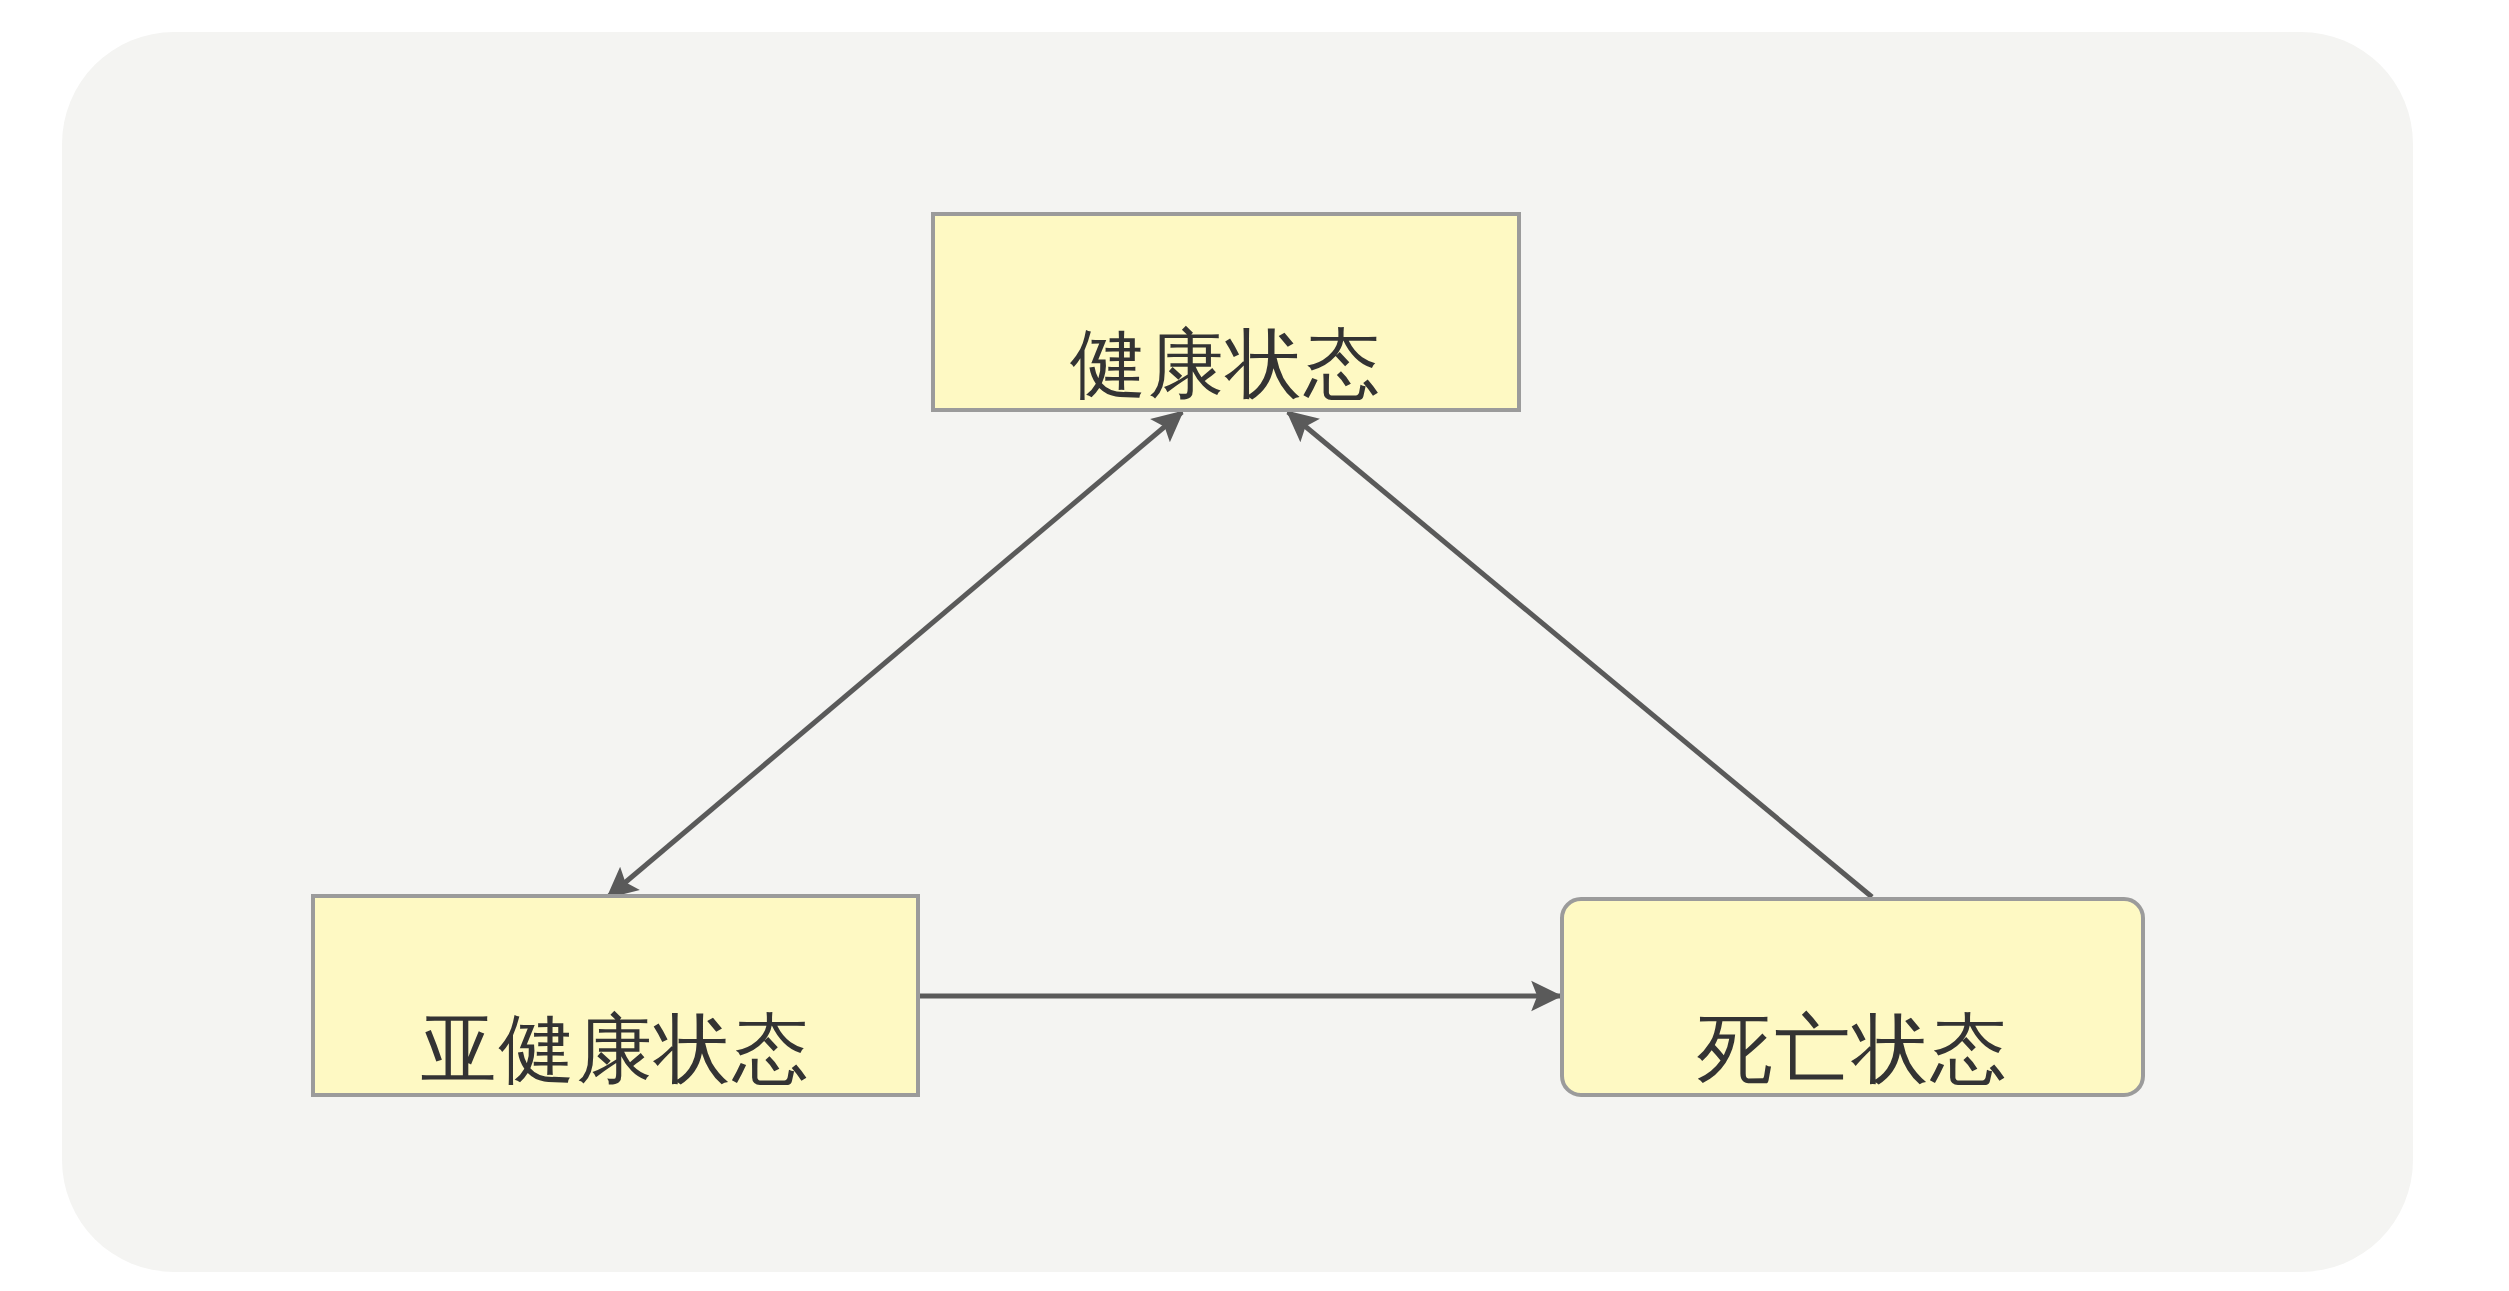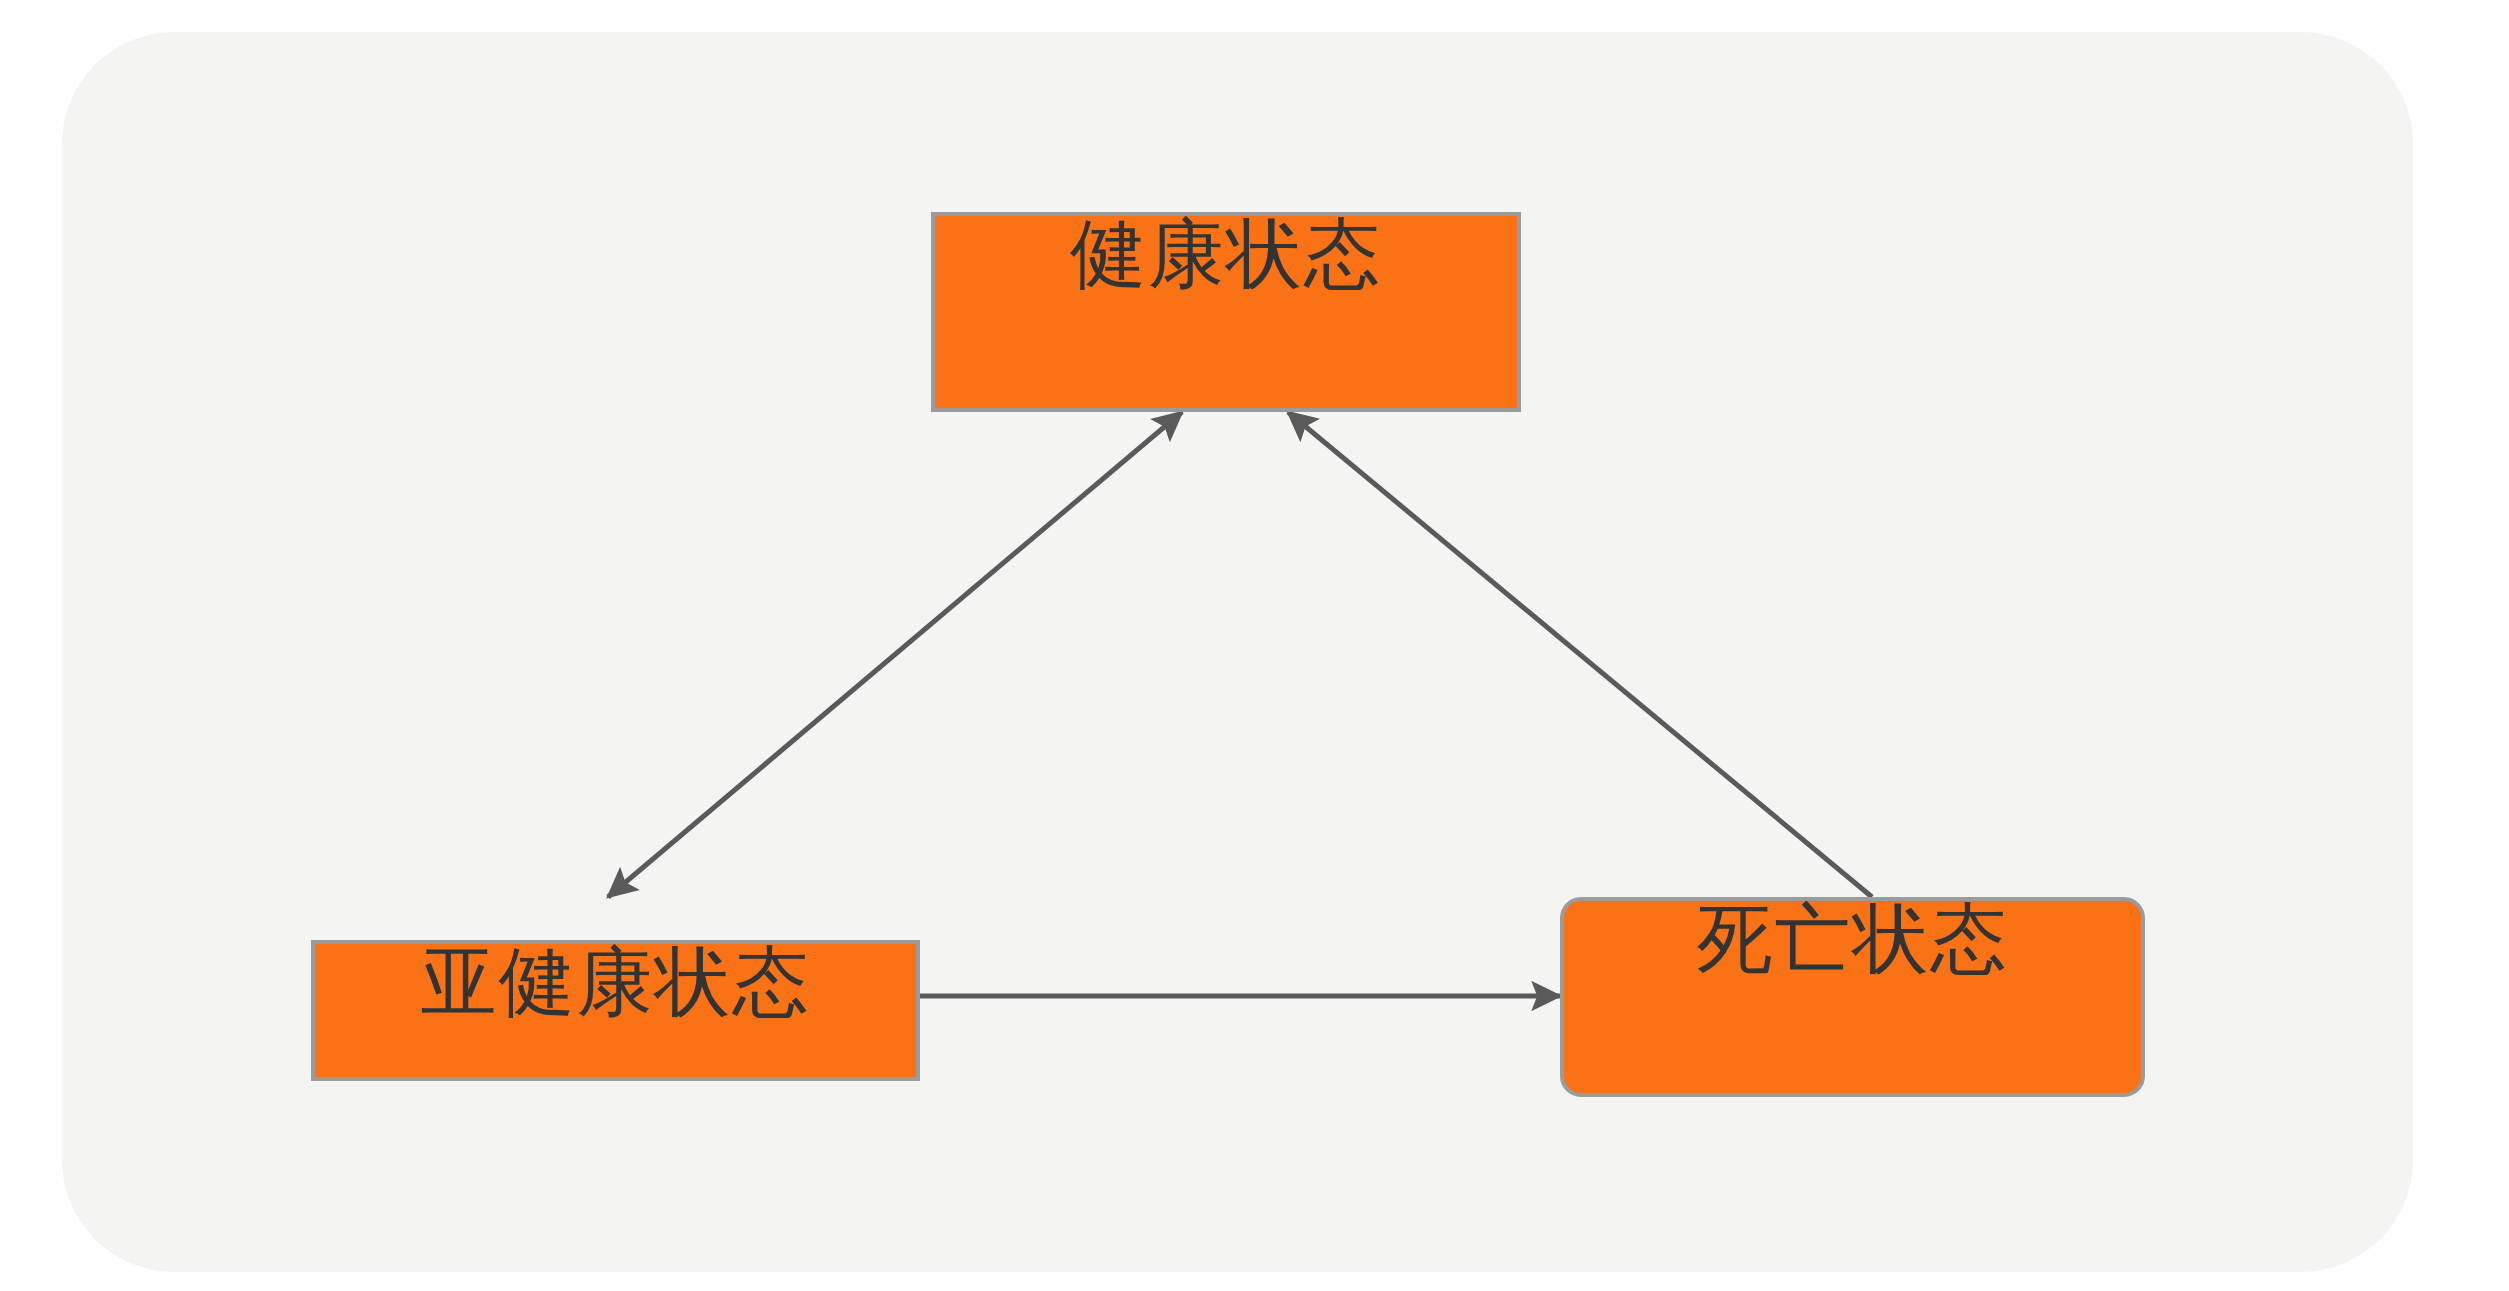--- a/index.html
+++ b/index.html
@@ -30,35 +30,36 @@
   .edge-layer {
     position: absolute;
     left: 0;
     top: 0;
     width: 2509px;
     height: 1291px;
   }
   .node {
     position: absolute;
     box-sizing: border-box;
-    background: #f97316;
+    background: #fef9c3;
     border: 4px solid #9B9B9B;
     display: flex;
-    align-items: flex-start;
+    align-items: flex-end;
     justify-content: center;
+    font-family: Liberation Mono, monospace;
   }
   .node-label {
     color: #333333;
     font-size: 76px;
     line-height: 1;
     letter-spacing: 2px;
     white-space: nowrap;
   }
   #node-healthy   { left: 931px;  top: 212px; width: 590px; height: 200px; }
-  #node-subhealth { left: 311px;  top: 940px; width: 609px; height: 141px; }
+  #node-subhealth { left: 311px;  top: 894px; width: 609px; height: 203px; }
   #node-death     { left: 1560px; top: 897px; width: 585px; height: 200px; border-radius: 21px; }
 </style>
 </head>
 <body>
 
 <div id="diagram-root">
 
   <div class="canvas-panel"></div>
 
   <svg class="edge-layer" viewBox="0 0 2509 1291" width="2509" height="1291" xmlns="http://www.w3.org/2000/svg">

